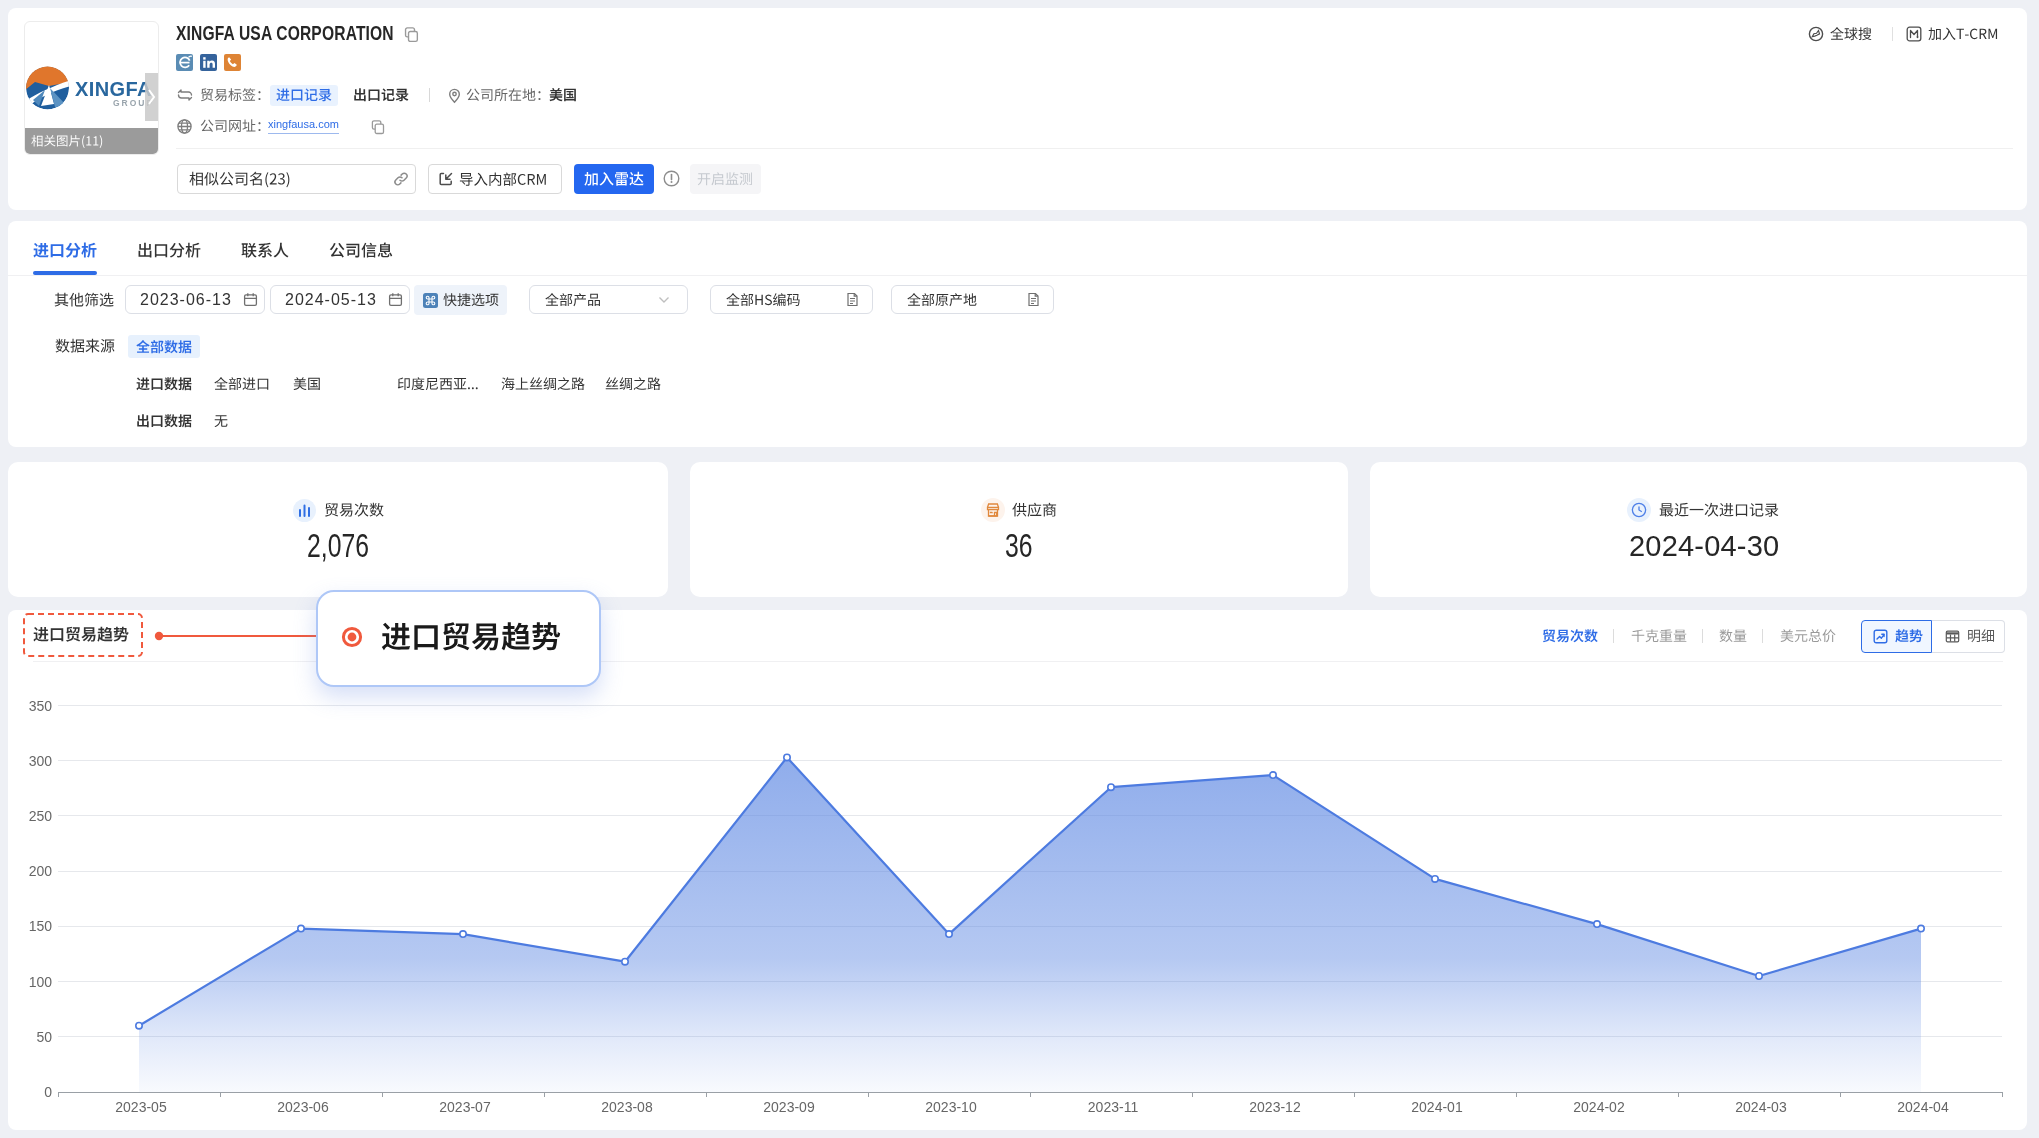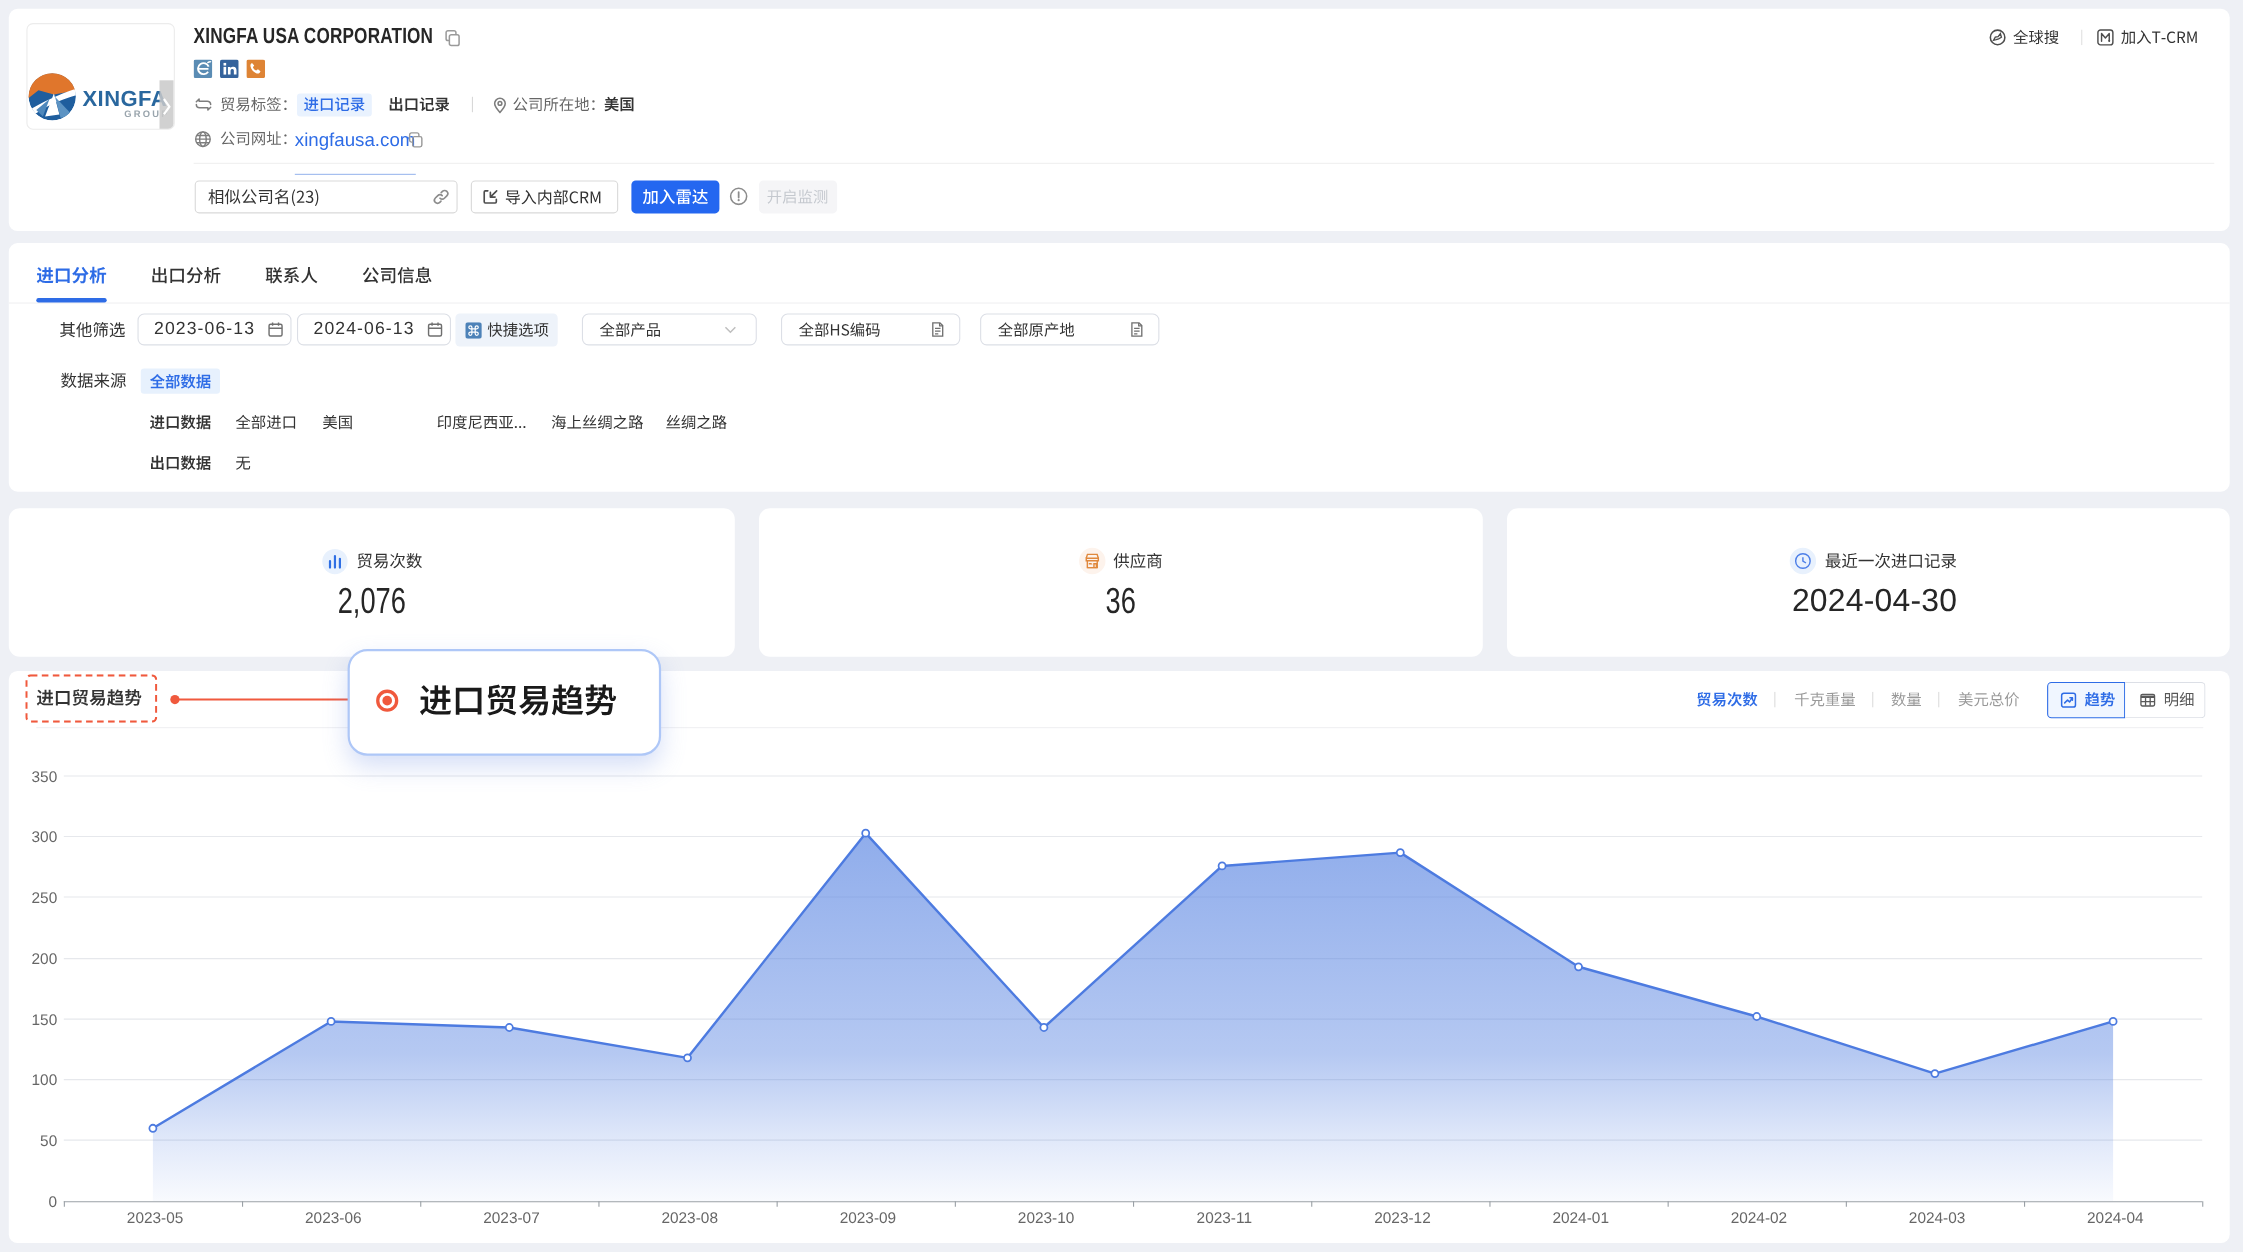--- a/index.html
+++ b/index.html
@@ -4,21 +4,21 @@
 html,body{margin:0;padding:0}
 body{width:2039px;height:1138px;background:#eef0f5;font-family:"Liberation Sans",sans-serif;
 position:relative;overflow:hidden}
 .a{position:absolute}
 .card{position:absolute;background:#fff;border-radius:8px}
 svg.tr{position:absolute}
 svg.ic{position:absolute}
 .lt{position:absolute;white-space:nowrap}
 </style></head><body>
 <div class="card" style="left:8px;top:8px;width:2019px;height:202px"></div>
-<div class="a" style="left:24px;top:21px;width:135px;height:97px;border:1px solid #ececec;border-radius:6px;background:#fff;overflow:hidden"><svg width="133" height="132" viewBox="0 0 133 132">
+<div class="a" style="left:24px;top:21px;width:135px;height:134px;border:1px solid #ececec;border-radius:6px;background:#fff;overflow:hidden"><svg width="133" height="132" viewBox="0 0 133 132">
       <defs>
         <clipPath id="lc">
           <circle cx="22.5" cy="66" r="21.5"></circle>
         </clipPath>
       </defs>
       <g clip-path="url(#lc)">
         <circle cx="22.5" cy="66" r="21.5" fill="#1F5E9E"></circle>
         <path d="M0 62 A22 22 0 0 1 45 60 L24 64 L10 60 L0 68 z" fill="#E0762C"></path>
         <path d="M-1 80 C 12 71, 28 64, 46 58 L46 64 C30 68, 13 76, 1 86 z" fill="#fff"></path>
         <path d="M16 84 L24 63 L29 82 z" fill="#fff"></path>
@@ -118,21 +118,21 @@
       <path d="M2 8.5h13M2.8 5.2h11.4M2.8 11.8h11.4"></path>
     </g>
   </svg>
 <svg class="tr" style="left:200px;top:115px" width="74" height="22" fill="#666666">
     <use href="#w400_516c" transform="translate(0.0,16.0) scale(0.01400,-0.01400)"></use>
     <use href="#w400_53f8" transform="translate(14.0,16.0) scale(0.01400,-0.01400)"></use>
     <use href="#w400_7f51" transform="translate(28.0,16.0) scale(0.01400,-0.01400)"></use>
     <use href="#w400_5740" transform="translate(42.0,16.0) scale(0.01400,-0.01400)"></use>
     <use href="#w400_ff1a" transform="translate(56.0,16.0) scale(0.01400,-0.01400)"></use>
   </svg>
-<div class="lt" style="left:268px;top:118px;font-size:17px;color:#2e6ce6;border-bottom:1.5px solid #9db9ee;padding-bottom:20px">xingfausa.com</div>
+<div class="lt" style="left:268px;top:118px;font-size:11px;color:#2e6ce6;border-bottom:1.5px solid #9db9ee;padding-bottom:3px">xingfausa.com</div>
 <svg class="ic" style="left:370px;top:119px" width="16" height="16" viewBox="0 0 16 16">
     <g fill="none" stroke="#9a9a9a" stroke-width="1.3">
       <rect x="5.2" y="5.2" width="8.3" height="9.3" rx="1.6"></rect>
       <path d="M10.8 5.2V3.4a1.6 1.6 0 0 0-1.6-1.6H4.0a1.6 1.6 0 0 0-1.6 1.6v5.2a1.6 1.6 0 0 0 1.6 1.6h1.2"></path>
     </g>
   </svg>
 <div class="a" style="left:176px;top:148px;width:1837px;height:1px;background:#f0f0f0"></div>
 <div class="a" style="left:177px;top:164px;width:239px;height:30px;border:1px solid #d9d9d9;border-radius:4px"></div>
 <svg class="tr" style="left:189px;top:167px" width="105" height="24" fill="#333333">
     <use href="#w400_76f8" transform="translate(0.0,17.4) scale(0.01500,-0.01500)"></use>
@@ -248,21 +248,21 @@
   </svg>
 <div class="a" style="left:125px;top:285px;width:140px;height:29px;border:1px solid #dcdfe6;border-radius:6px;background:#fff"></div>
 <div class="lt" style="left:140px;top:291px;font-size:16px;letter-spacing:1px;color:#333">2023-06-13</div>
 <svg class="ic" style="left:243px;top:292px" width="15" height="15" viewBox="0 0 15 15">
     <g fill="none" stroke="#6f6f6f" stroke-width="1.3">
       <rect x="1.6" y="2.8" width="11.8" height="10.6" rx="1.4"></rect>
       <path d="M1.6 6.4h11.8M4.8 1.2v3M10.2 1.2v3"></path>
     </g>
   </svg>
 <div class="a" style="left:270px;top:285px;width:140px;height:29px;border:1px solid #dcdfe6;border-radius:6px;background:#fff"></div>
-<div class="lt" style="left:285px;top:291px;font-size:16px;letter-spacing:1px;color:#333">2024-06-13</div>
+<div class="lt" style="left:285px;top:291px;font-size:16px;letter-spacing:1px;color:#333">2024-05-13</div>
 <svg class="ic" style="left:388px;top:292px" width="15" height="15" viewBox="0 0 15 15">
     <g fill="none" stroke="#6f6f6f" stroke-width="1.3">
       <rect x="1.6" y="2.8" width="11.8" height="10.6" rx="1.4"></rect>
       <path d="M1.6 6.4h11.8M4.8 1.2v3M10.2 1.2v3"></path>
     </g>
   </svg>
 <div class="a" style="left:414px;top:285px;width:93px;height:30px;background:#eef3fa;border-radius:4px"></div>
 <svg class="ic" style="left:423px;top:293px" width="15" height="15" viewBox="0 0 15 15">
     <rect width="15" height="15" rx="2.5" fill="#4D82B8"></rect>
     <path d="M6 6V4.6A1.4 1.4 0 1 0 4.6 6H6zm3 0h1.4A1.4 1.4 0 1 0 9 4.6V6zM6 9H4.6A1.4 1.4 0 1 0 6 10.4V9zm3 0v1.4A1.4 1.4 0 1 0 10.4 9H9zM6 6h3v3H6z" fill="none" stroke="#fff" stroke-width="1.1"></path>

